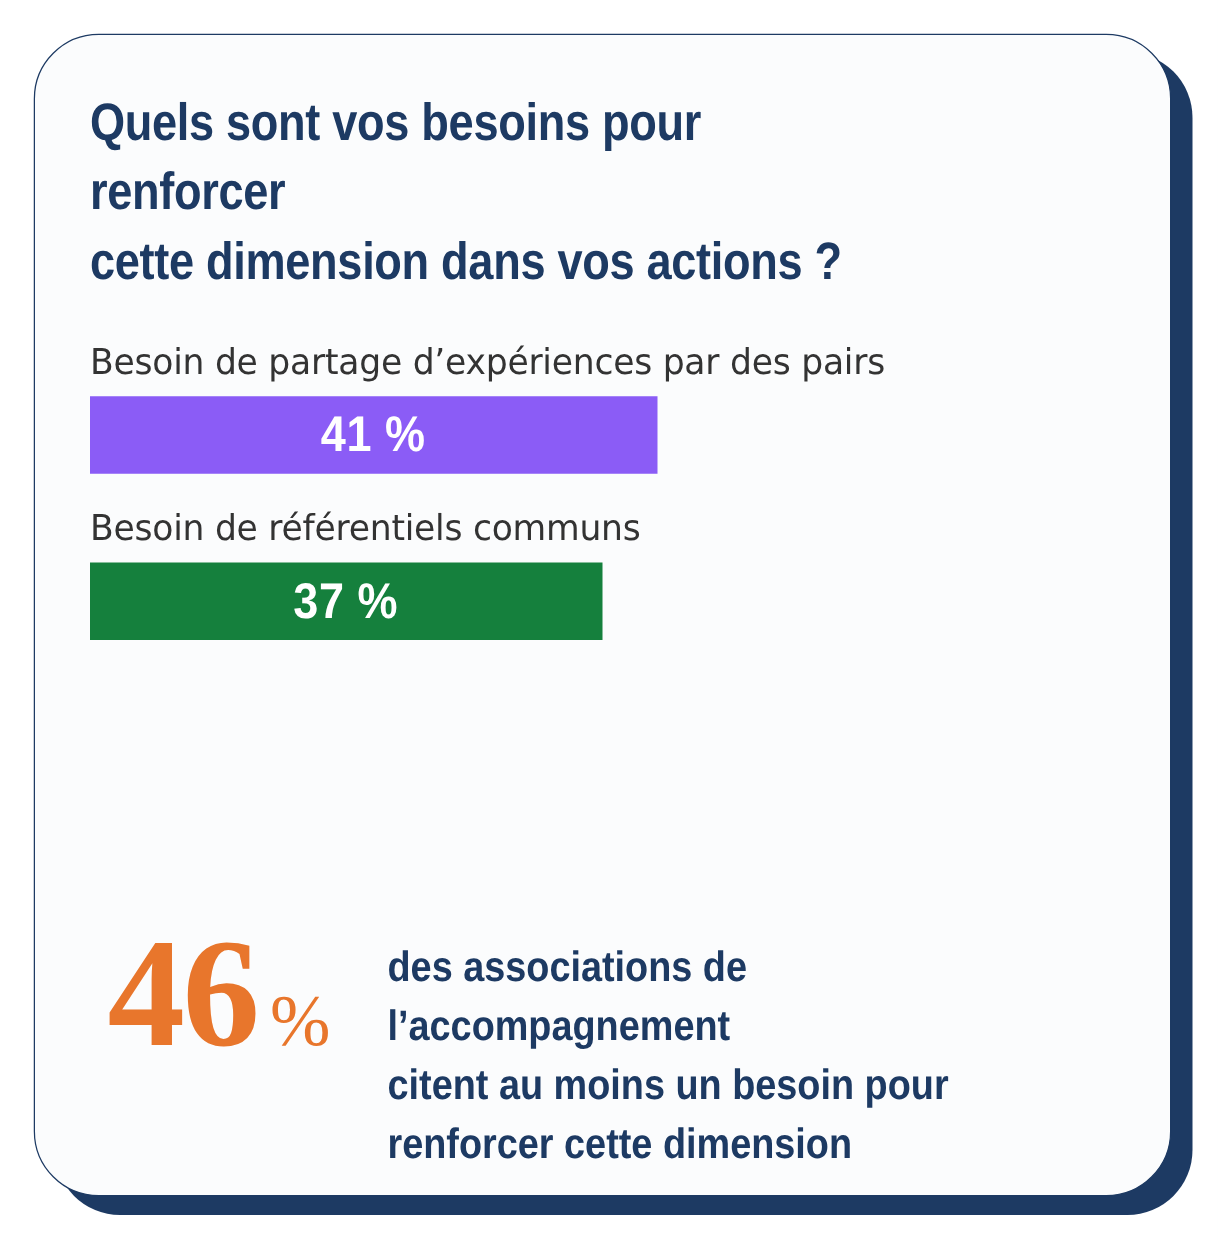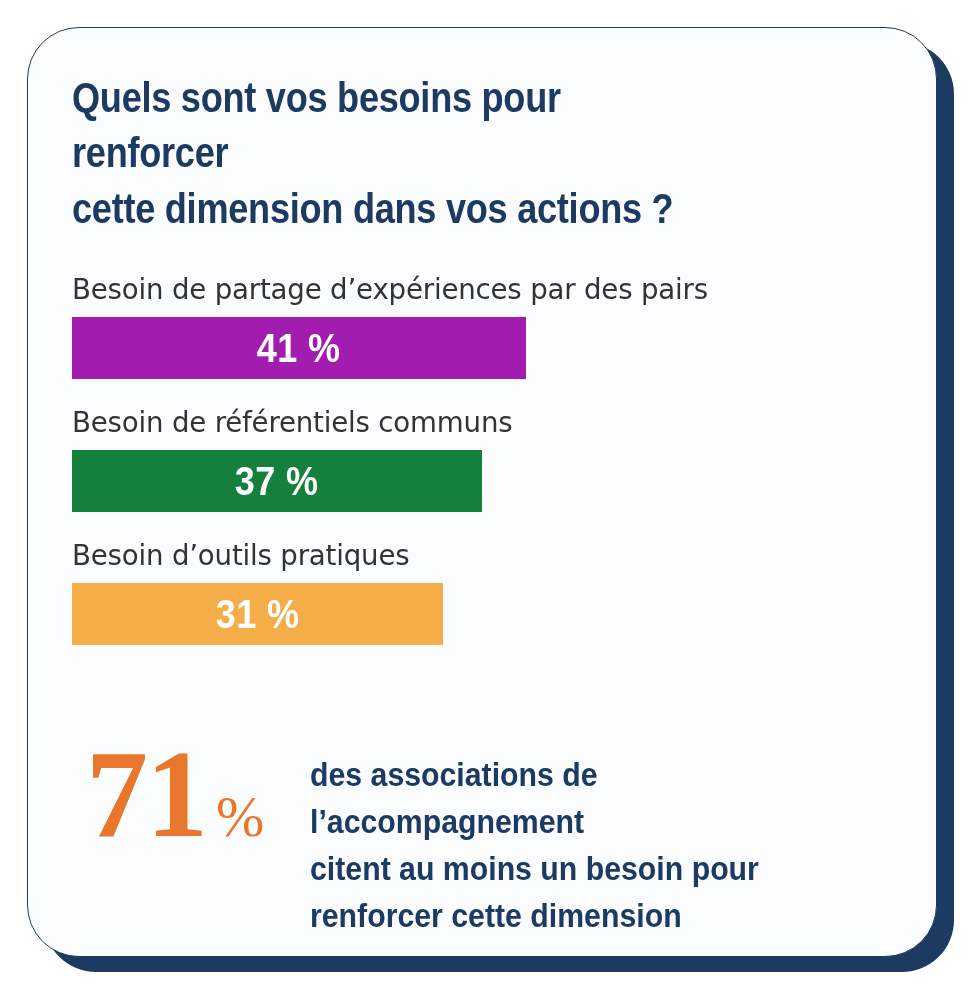--- a/index.html
+++ b/index.html
@@ -167,44 +167,38 @@
   <div class="card" style="background: rgb(251, 252, 253); border-color: rgb(29, 58, 99);">
     <div class="card-inner">
 
       <div class="title" style="color: rgb(29, 58, 99);">Quels sont vos besoins pour renforcer
 cette dimension dans vos actions ?</div>
 
       <div class="bars">
 
         <div class="bar-group">
           <div class="bar-label">Besoin de partage d’expériences par des pairs</div>
-          <div class="bar" id="bar-0" style="width: 454px; background: #a21caf;">
+          <div class="bar" id="bar-0" style="width: 454px; background: #8b5cf6;">
             <span class="bar-value">41 %</span>
           </div>
         </div>
 
         <div class="bar-group">
           <div class="bar-label">Besoin de référentiels communs</div>
           <div class="bar" id="bar-1" style="width: 410px; background: #15803d;">
             <span class="bar-value">37 %</span>
           </div>
         </div>
 
-        <div class="bar-group">
-          <div class="bar-label">Besoin d’outils pratiques</div>
-          <div class="bar" id="bar-2" style="width: 371px; background: rgb(245, 173, 71);">
-            <span class="bar-value">31 %</span>
-          </div>
-        </div>
 
       </div>
 
       <div class="stat-block">
         <div class="stat-figure">
-          <span class="stat-number" style="color: rgb(232, 118, 44);">71</span>
+          <span class="stat-number" style="color: rgb(232, 118, 44);">46</span>
           <span class="stat-pct" style="color: rgb(232, 118, 44);">%</span>
         </div>
         <div class="stat-text" style="color: rgb(29, 58, 99);">des associations de l’accompagnement
 citent au moins un besoin pour
 renforcer cette dimension</div>
       </div>
 
     </div>
   </div>
 </div>

